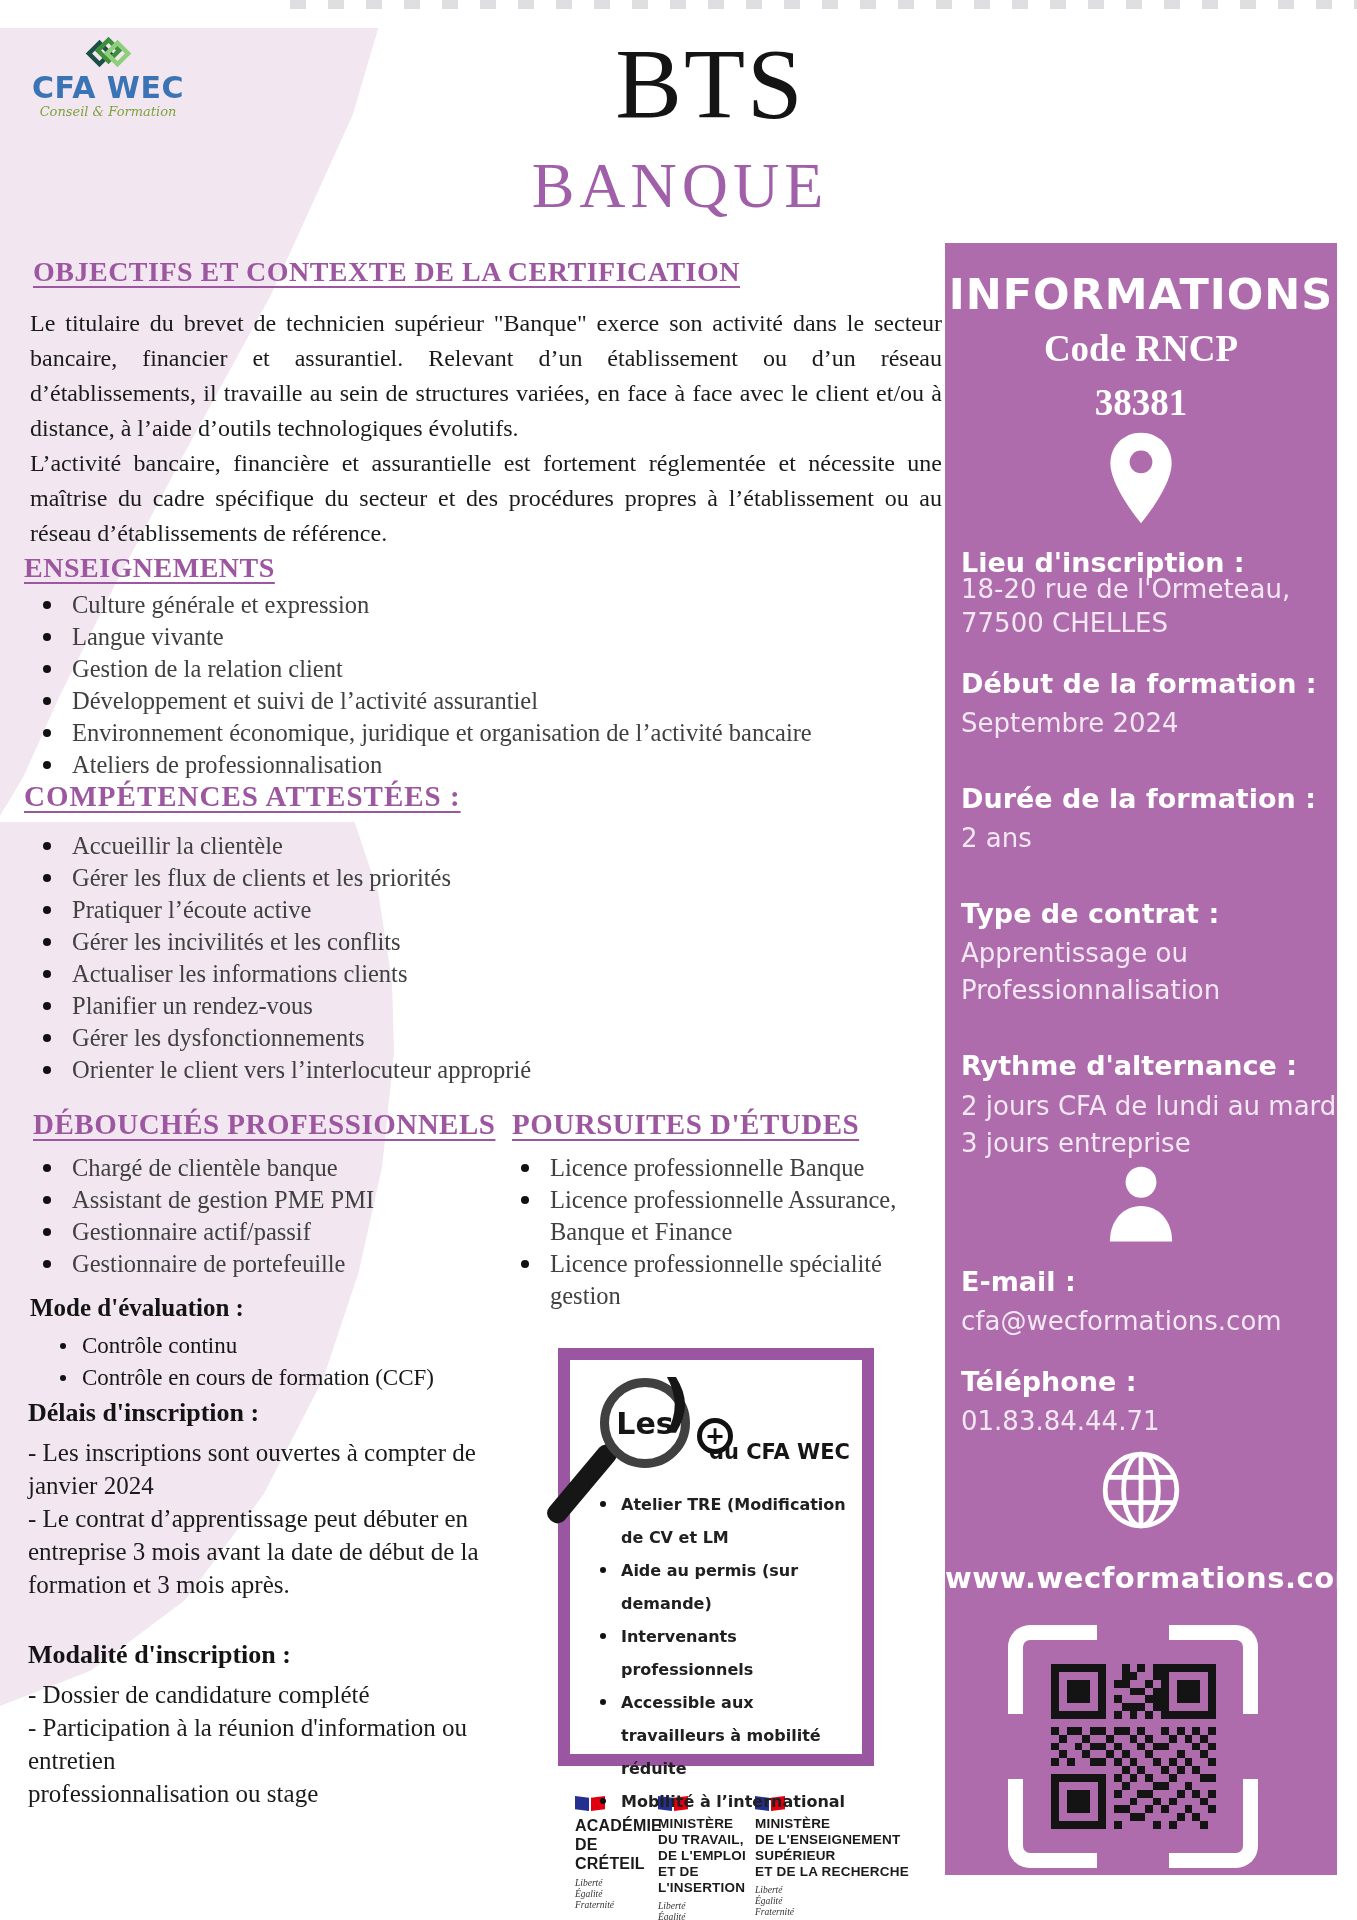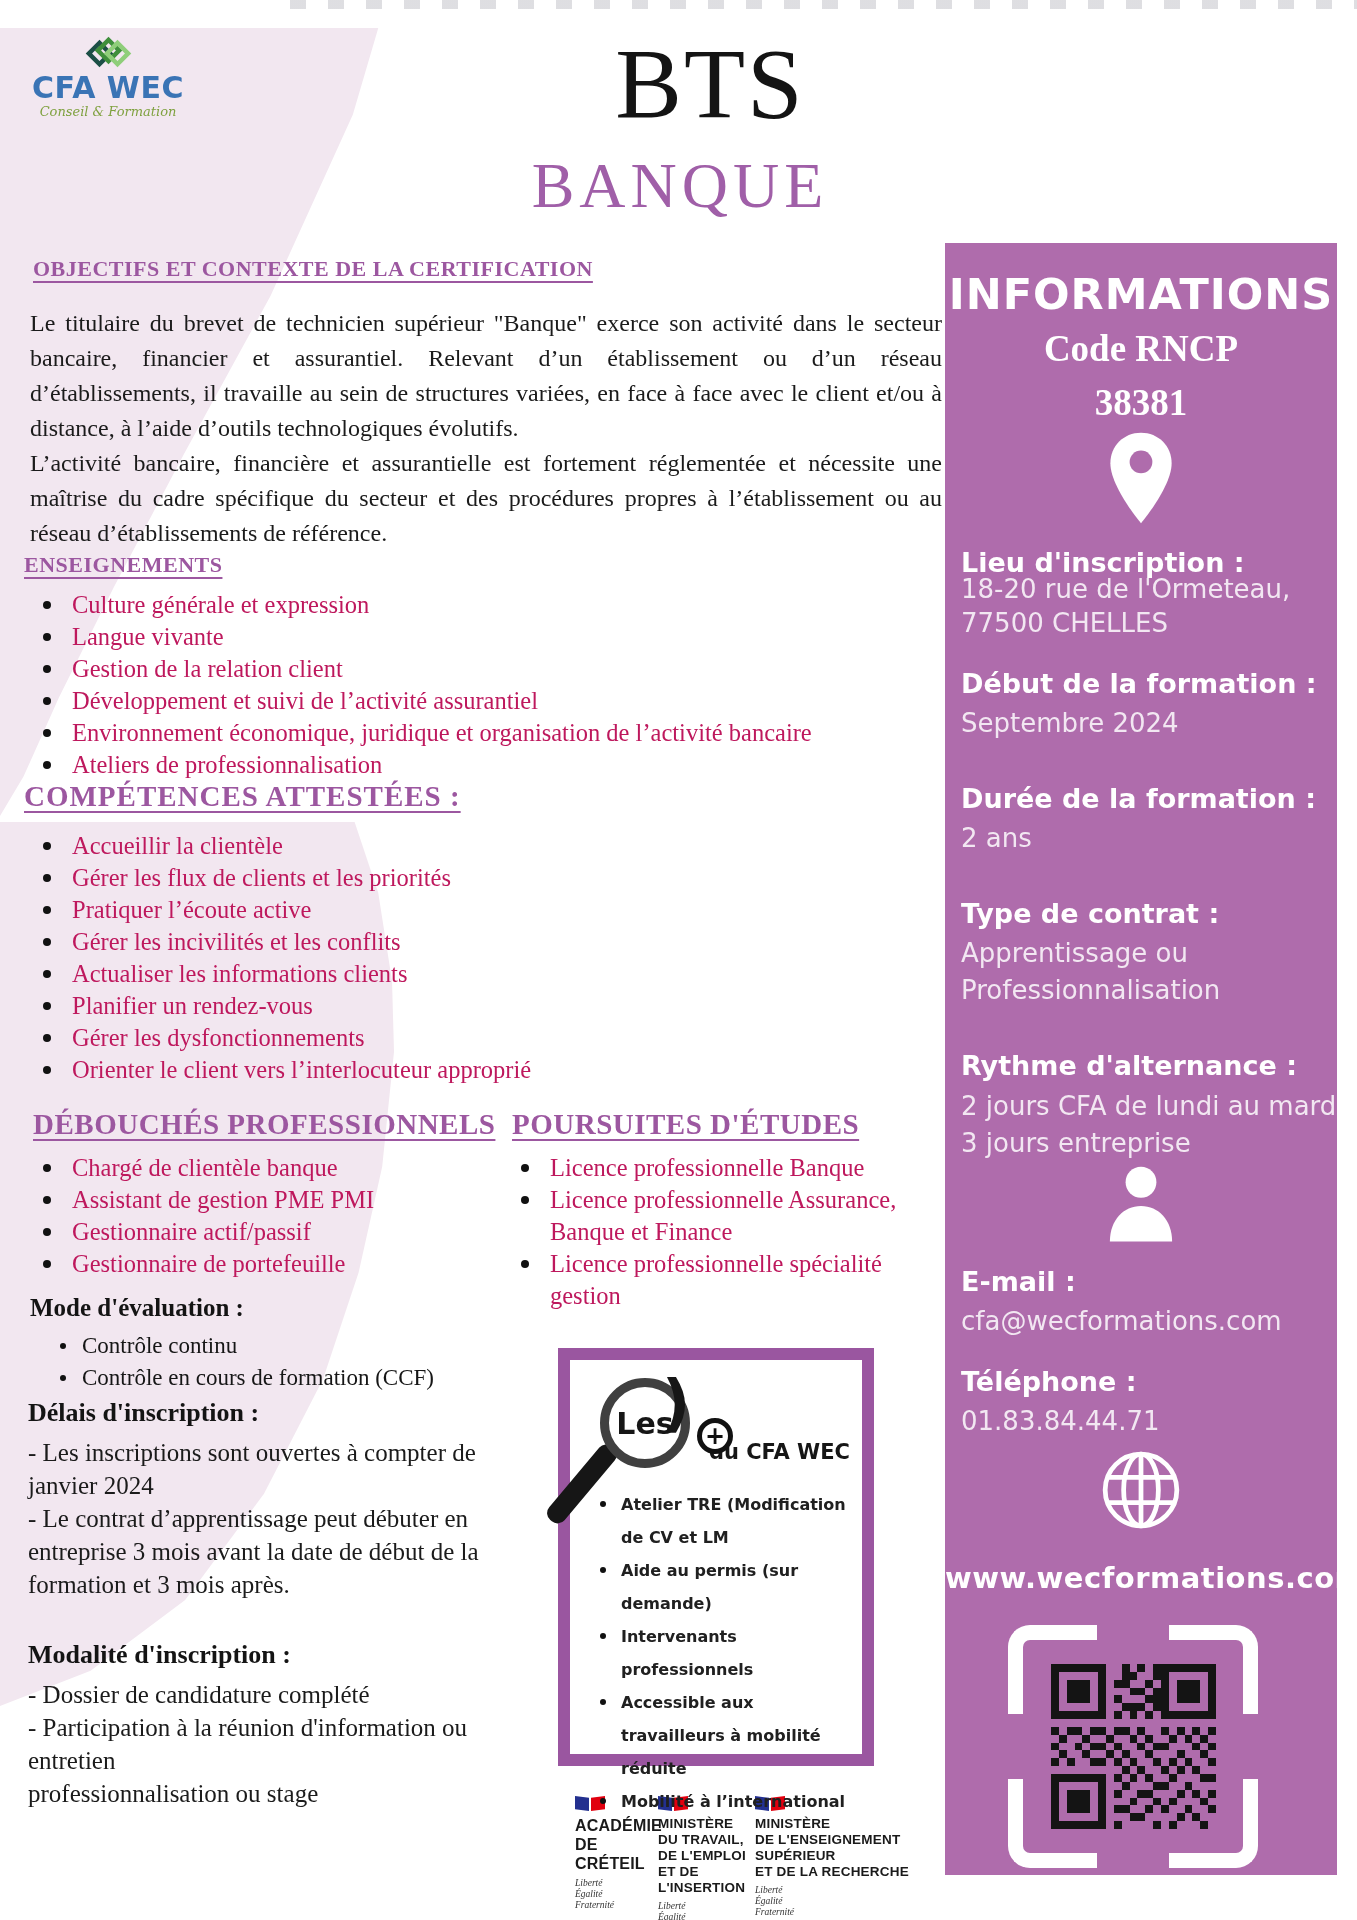--- a/index.html
+++ b/index.html
@@ -22,29 +22,29 @@
   .logo-name{position:absolute;left:28px;top:70px;width:160px;text-align:center;
     font-family:"DejaVu Sans",sans-serif;font-weight:bold;font-size:30px;letter-spacing:.5px;color:#3a74b5;}
   .logo-tagline{position:absolute;left:28px;top:104px;width:160px;text-align:center;
     font-family:"DejaVu Serif",serif;font-style:italic;font-size:13px;color:#7fa13f;}
   .doc-title{position:absolute;left:430px;top:34px;width:560px;text-align:center;
     font-size:100px;line-height:100px;color:#141414;letter-spacing:2px;}
   .doc-subtitle{position:absolute;left:400px;top:146px;width:560px;text-align:center;
     font-size:64px;line-height:80px;color:#a05fa8;letter-spacing:5px;}
 
   
-  .h-purple{position:absolute;color:#9c57a0;font-weight:bold;font-size:22px;letter-spacing:.5px;
+  .h-purple{position:absolute;color:#9c57a0;font-weight:bold;font-size:28px;letter-spacing:.5px;
     text-decoration:underline;text-decoration-thickness:2px;text-underline-offset:5px;}
 
   
   .paragraphs{position:absolute;left:30px;top:306px;width:912px;text-align:justify;
     font-size:24px;line-height:35px;color:#1b1b1b;}
   .paragraphs p{margin:0;}
 
-  ul.main-list{position:absolute;list-style:none;margin:0;padding:0;font-size:24.5px;color:#be185d;}
+  ul.main-list{position:absolute;list-style:none;margin:0;padding:0;font-size:24.5px;color:#404040;}
   ul.main-list li{position:relative;padding-left:42px;line-height:32px;}
   ul.main-list li::before{content:"";position:absolute;left:13px;top:12px;width:8px;height:8px;
     border-radius:50%;background:#111;}
   ul.list-ens{left:30px;top:589px;}
   ul.list-comp{left:30px;top:830px;line-height:32.4px;}
   ul.list-deb{left:30px;top:1152px;}
   ul.list-pour{left:508px;top:1152px;width:432px;}
 
   .sub-bold{position:absolute;font-weight:bold;font-size:25px;color:#141414;}
   ul.small-list{position:absolute;list-style:none;margin:0;padding:0;font-size:23px;color:#161616;}

